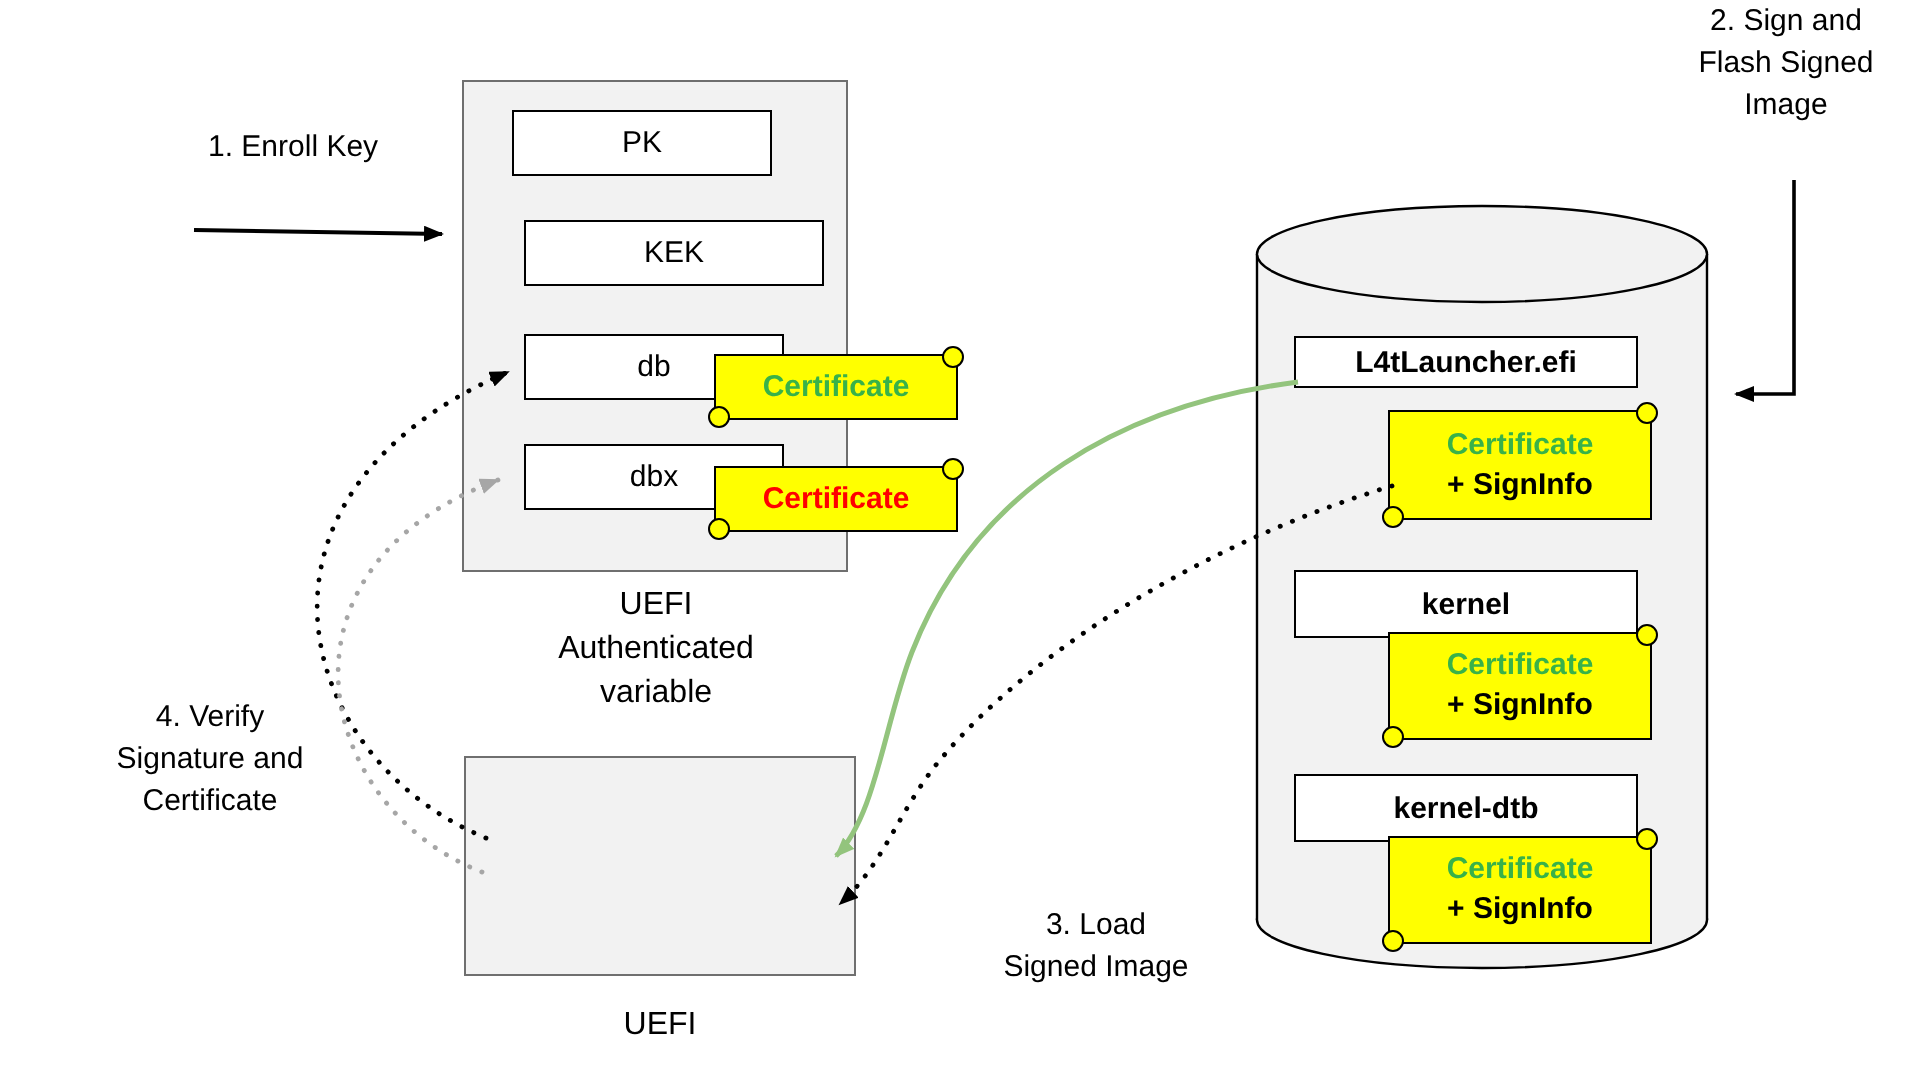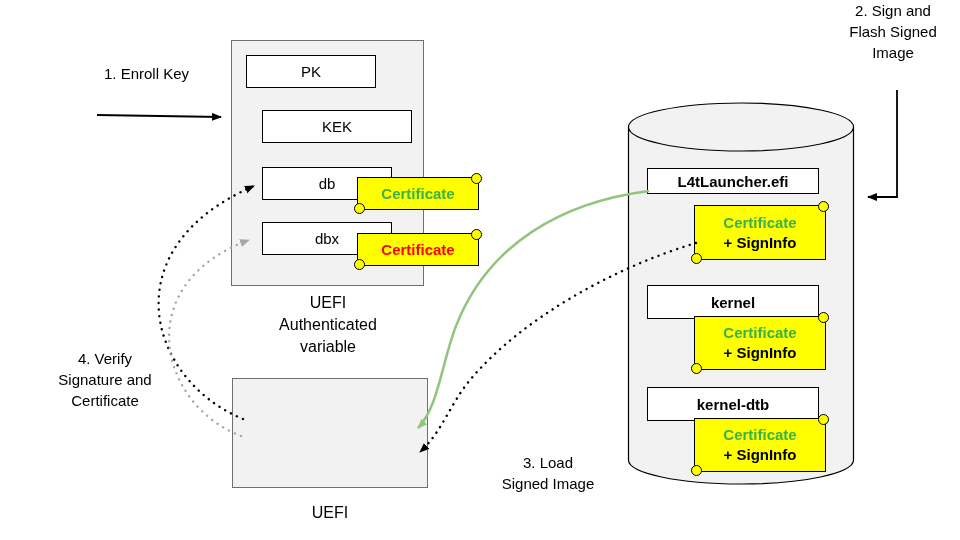--- a/index.html
+++ b/index.html
@@ -37,21 +37,21 @@
       <ellipse cx="741" cy="460" rx="112.5" ry="24" fill="#f2f2f2" stroke="#000" stroke-width="1.2"></ellipse>
       <rect x="628.5" y="127" width="225" height="333" fill="#f2f2f2"></rect>
       <line x1="628.5" y1="127" x2="628.5" y2="460" stroke="#000" stroke-width="1.2"></line>
       <line x1="853.5" y1="127" x2="853.5" y2="460" stroke="#000" stroke-width="1.2"></line>
       <ellipse cx="741" cy="127" rx="112.5" ry="24" fill="#f2f2f2" stroke="#000" stroke-width="1.2"></ellipse>
     </g>
   </svg>
 
   <div class="panel" style="left:231px; top:40px; width:193px; height:246px;"></div>
 
-  <div class="kbox" style="left:246px; top:55px; width:130px; height:33px;">
+  <div class="kbox" style="left:256px; top:55px; width:130px; height:33px;">
     <span>PK</span>
   </div>
   <div class="kbox" style="left:262px; top:110px; width:150px; height:33px;">
     <span>KEK</span>
   </div>
   <div class="kbox" style="left:262px; top:167px; width:130px; height:33px;">
     <span>db</span>
   </div>
   <div class="kbox" style="left:262px; top:222px; width:130px; height:33px;">
     <span>dbx</span>

